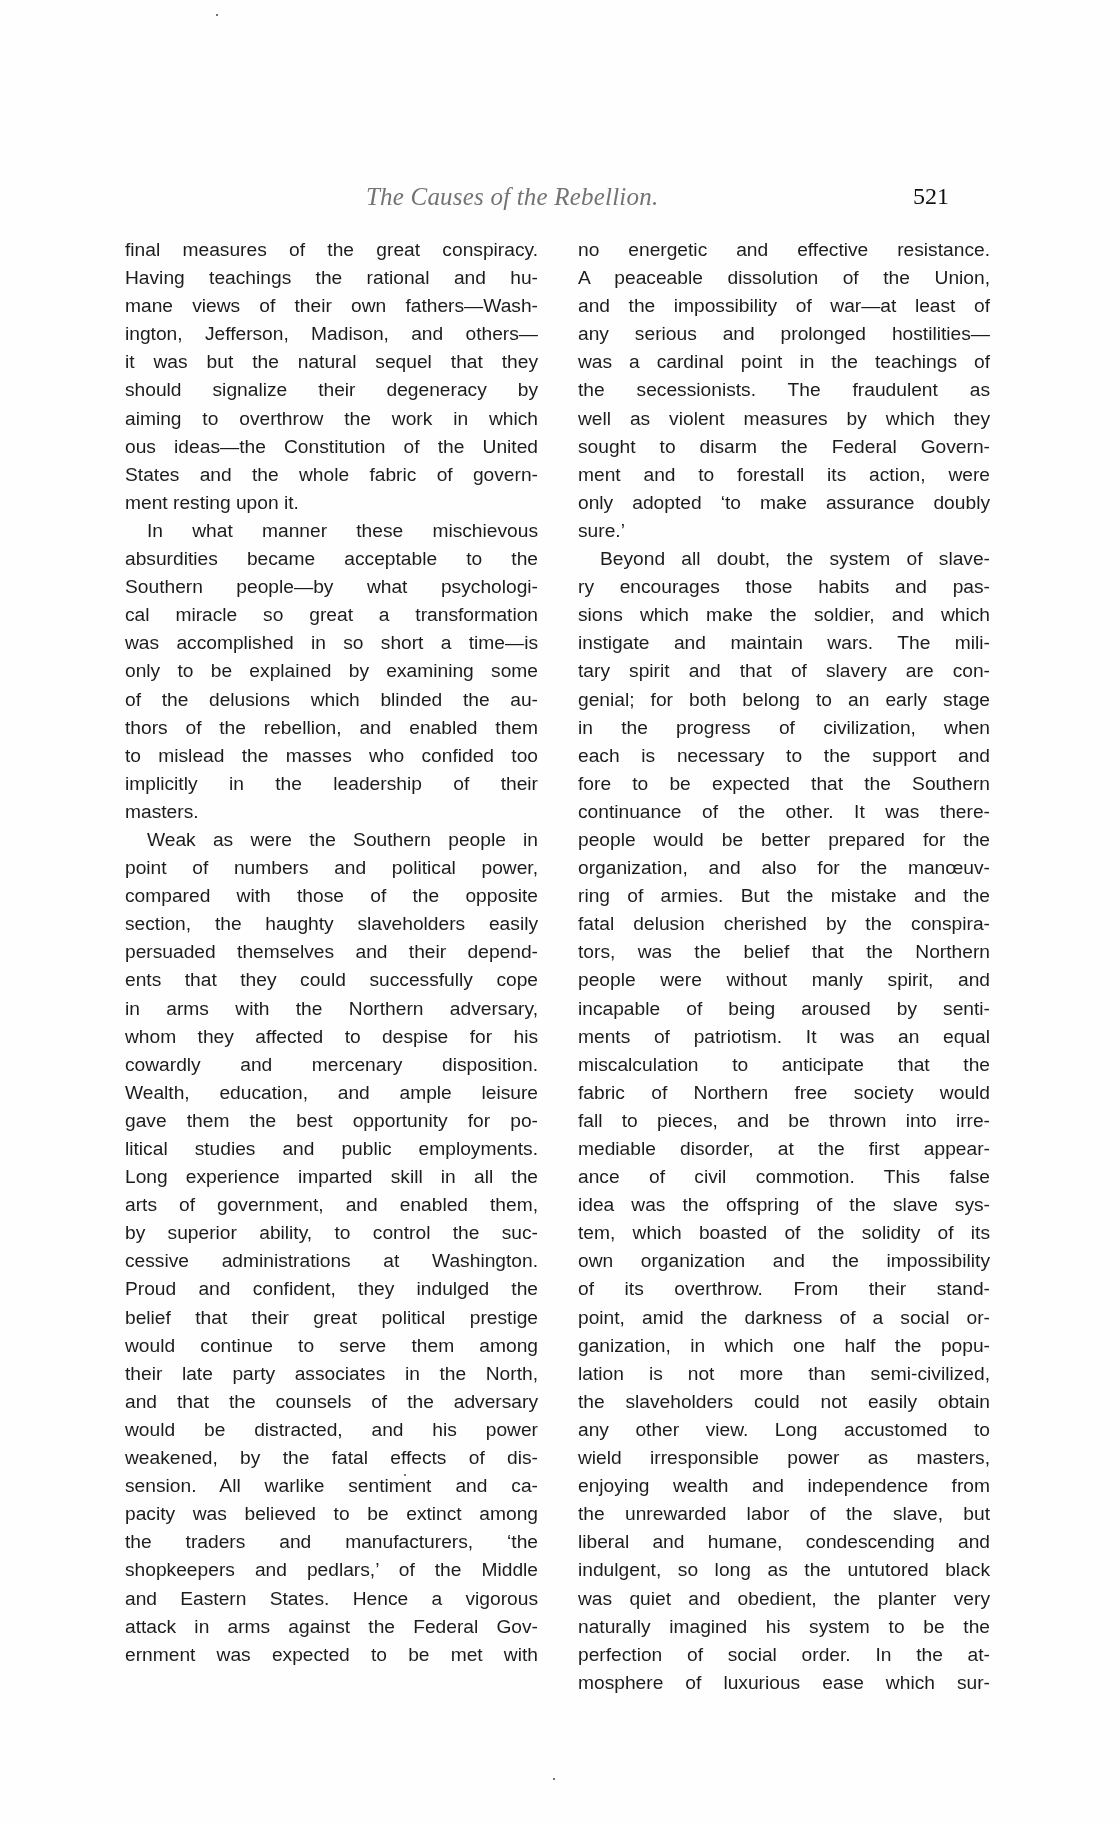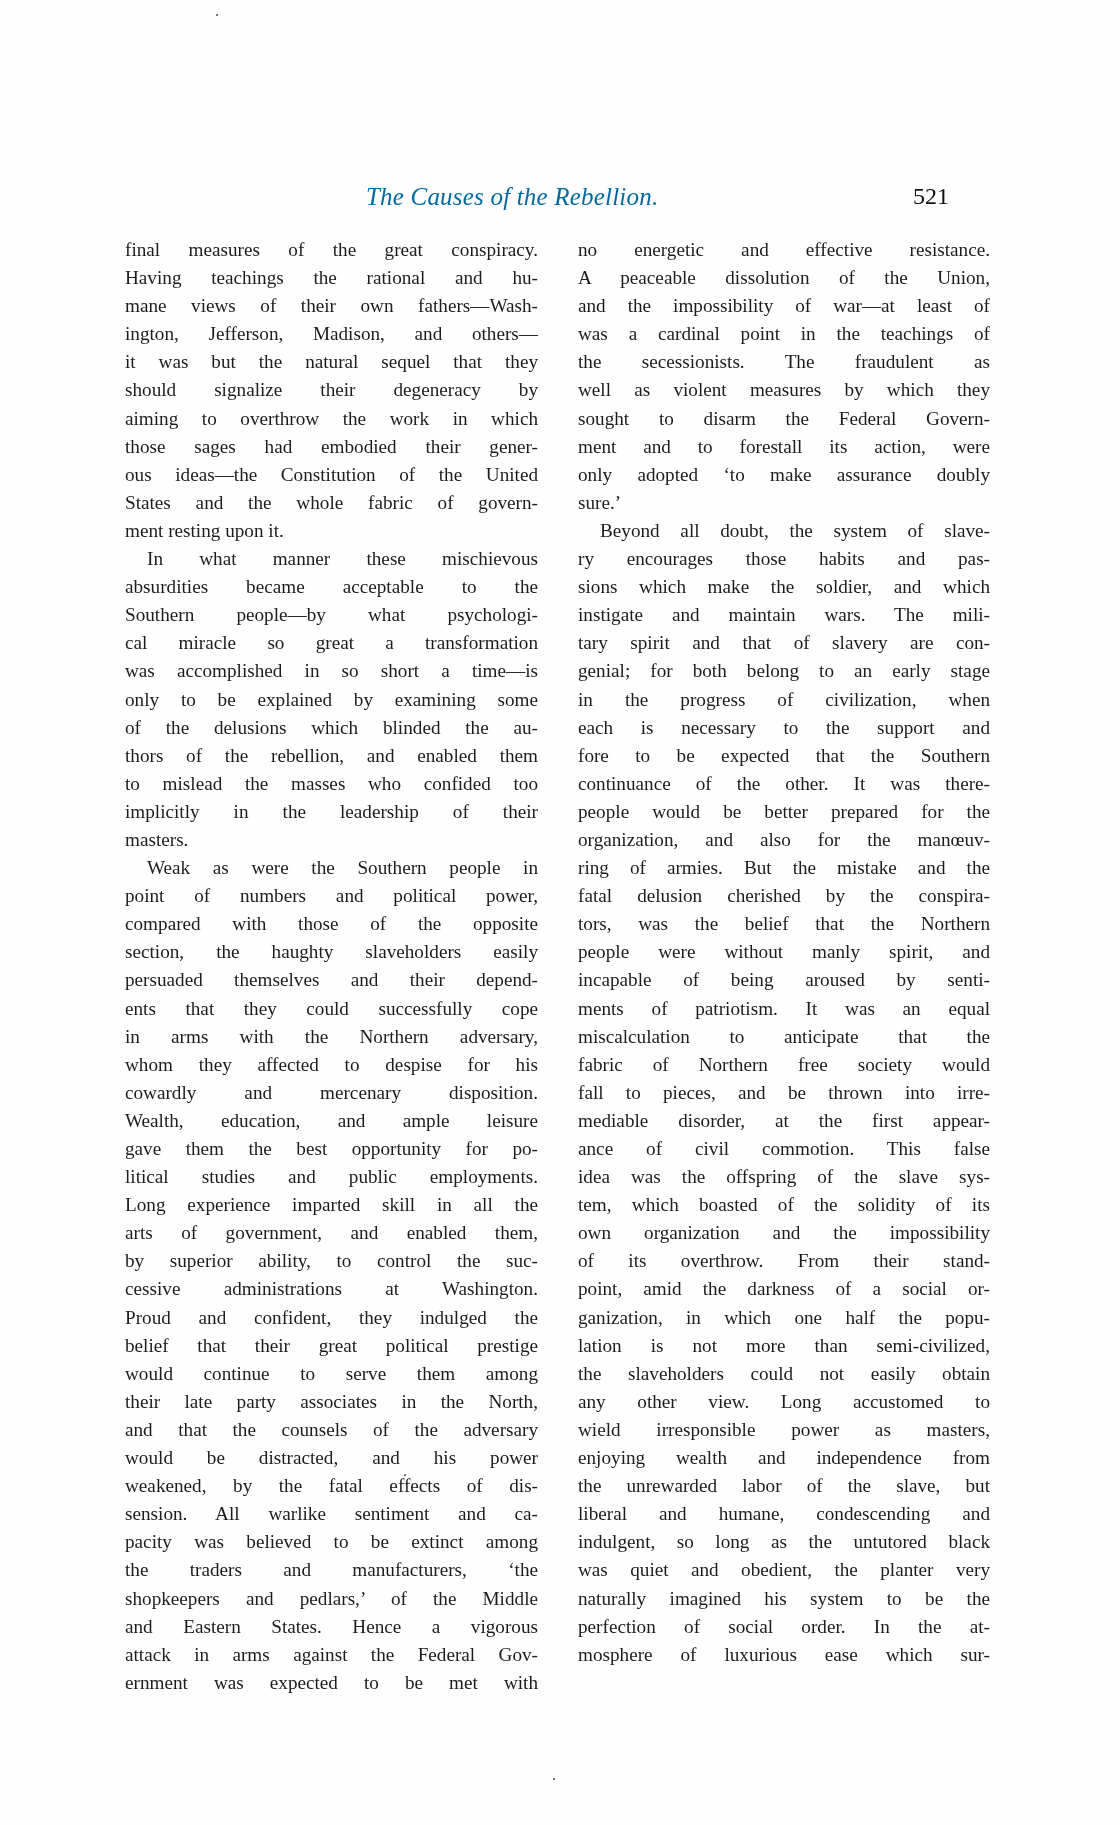--- a/index.html
+++ b/index.html
@@ -2,24 +2,24 @@
 <html><head>
 <meta charset="utf-8">
 <style>
   html, body { margin: 0; padding: 0; background: #ffffff; }
   body { width: 1120px; height: 1825px; position: relative; overflow: hidden;
          font-family: "DejaVu Serif", "Liberation Serif", serif; color: #1a1a1a; }
   .page { position: absolute; left: 0; top: 0; width: 1120px; height: 1825px; background: #fefefe; }
   .speck { position: absolute; width: 2px; height: 2px; background: #444; border-radius: 1px; }
   .running-head { position: absolute; top: 183px; left: 0; width: 1120px; height: 40px; }
   .running-title { position: absolute; left: 366px; top: 0; font-family: "Liberation Serif", serif;
-                   font-style: italic; font-size: 25px; letter-spacing: 0.2px; color: #0369a1; white-space: nowrap; }
+                   font-style: italic; font-size: 25px; letter-spacing: 0.2px; color: #737373; white-space: nowrap; }
   .page-number { position: absolute; left: 913px; top: 0; font-family: "Liberation Serif", serif;
                  font-size: 24px; color: #111; }
-  .column { position: absolute; top: 236px; font-family: Liberation Serif, serif; font-size: 19.2px;
+  .column { position: absolute; top: 236px; font-family: Liberation Sans, sans-serif; font-size: 19.2px;
             color: #1c1c1c; }
   .column.left { left: 125px; width: 413px; }
   .column.right { left: 552px; width: 412px; margin-left: 26px; }
   .line { display: block; height: 28.1px; line-height: 28.1px; white-space: nowrap;
           text-align: justify; text-align-last: justify; overflow: hidden; }
   .line.last { text-align-last: left; }
   .line.indent { padding-left: 22px; }
 </style>
 </head>
 <body>
@@ -35,21 +35,20 @@
   </div>
 
   <div class="column left" id="left-col">
       <span class="line">final measures of the great conspiracy.</span>
       <span class="line">Having teachings the rational and hu-</span>
       <span class="line">mane views of their own fathers—Wash-</span>
       <span class="line">ington, Jefferson, Madison, and others—</span>
       <span class="line">it was but the natural sequel that they</span>
       <span class="line">should signalize their degeneracy by</span>
       <span class="line">aiming to overthrow the work in which</span>
-      <span class="line">those sages had embodied their gener-</span>
       <span class="line">ous ideas—the Constitution of the United</span>
       <span class="line">States and the whole fabric of govern-</span>
       <span class="line last">ment resting upon it.</span>
       <span class="line indent">In what manner these mischievous</span>
       <span class="line">absurdities became acceptable to the</span>
       <span class="line">Southern people—by what psychologi-</span>
       <span class="line">cal miracle so great a transformation</span>
       <span class="line">was accomplished in so short a time—is</span>
       <span class="line">only to be explained by examining some</span>
       <span class="line">of the delusions which blinded the au-</span>
@@ -85,20 +84,21 @@
       <span class="line">the traders and manufacturers, ‘the</span>
       <span class="line">shopkeepers and pedlars,’ of the Middle</span>
       <span class="line">and Eastern States. Hence a vigorous</span>
       <span class="line">attack in arms against the Federal Gov-</span>
       <span class="line">ernment was expected to be met with</span>
     </div>
   <div class="column right" id="right-col">
       <span class="line">no energetic and effective resistance.</span>
       <span class="line">A peaceable dissolution of the Union,</span>
       <span class="line">and the impossibility of war—at least of</span>
+      <span class="line">any serious and prolonged hostilities—</span>
       <span class="line">was a cardinal point in the teachings of</span>
       <span class="line">the secessionists. The fraudulent as</span>
       <span class="line">well as violent measures by which they</span>
       <span class="line">sought to disarm the Federal Govern-</span>
       <span class="line">ment and to forestall its action, were</span>
       <span class="line">only adopted ‘to make assurance doubly</span>
       <span class="line last">sure.’</span>
       <span class="line indent">Beyond all doubt, the system of slave-</span>
       <span class="line">ry encourages those habits and pas-</span>
       <span class="line">sions which make the soldier, and which</span>

